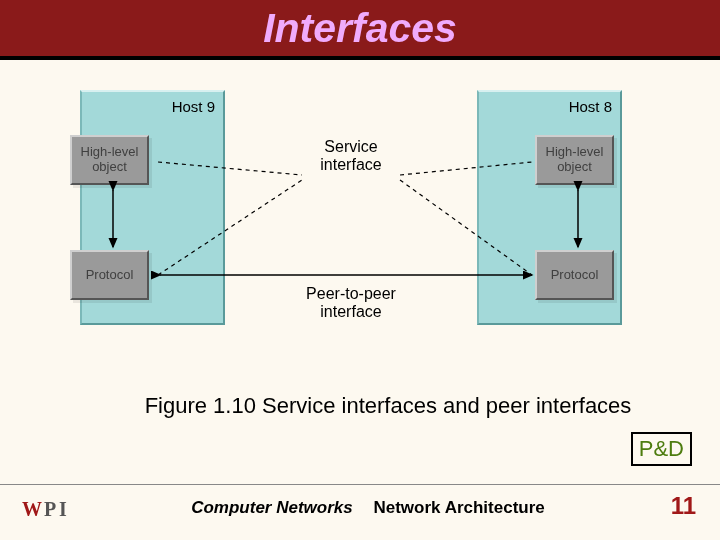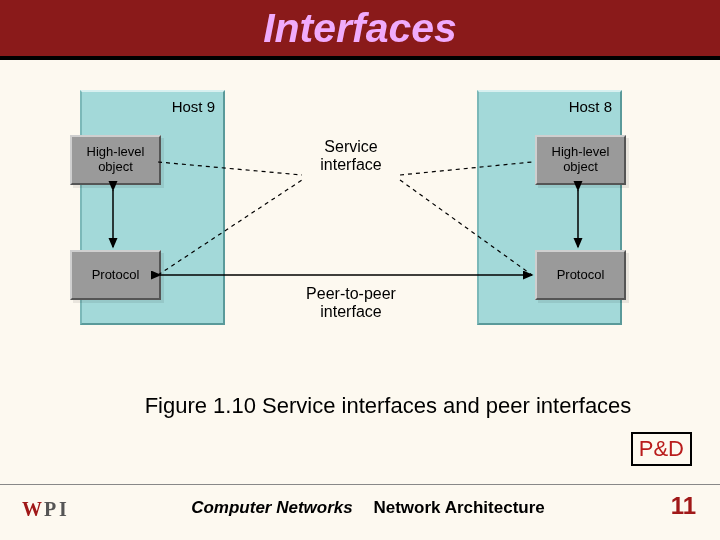--- a/index.html
+++ b/index.html
@@ -49,35 +49,35 @@
     position: absolute;
     font-family: Arial, sans-serif;
     font-size: 15px;
     color: #000;
     top: 6px;
   }
   .host1 .host-label { right: 8px; }
   .host2 .host-label { right: 8px; }
   .object-box {
     position: absolute;
-    width: 91px;
+    width: 79px;
     height: 50px;
     background: #9a9a9a;
     border-top: 2px solid #cfcfcf;
     border-left: 2px solid #cfcfcf;
     border-right: 2px solid #555;
     border-bottom: 2px solid #555;
     display: flex;
     align-items: center;
     justify-content: center;
     text-align: center;
     font-family: Arial, sans-serif;
     font-size: 13px;
     line-height: 1.15;
-    color: #000000;
+    color: #404040;
     box-shadow: 3px 3px 0 rgba(0,0,0,0.08);
   }
   .highlevel1 { left: -10px; top: 45px; }
   .protocol1 { left: -10px; top: 160px; }
   .highlevel2 { left: 455px; top: 45px; }
   .protocol2 { left: 455px; top: 160px; }
   .center-label {
     position: absolute;
     font-family: Arial, sans-serif;
     font-size: 16px;
@@ -100,21 +100,21 @@
     margin-left: 28px;
   }
   .pd-box {
     position: absolute;
     top: 432px;
     right: 28px;
     border: 2px solid #000;
     padding: 2px 6px;
     font-family: 'Comic Sans MS', cursive, sans-serif;
     font-size: 22px;
-    color: #b91c1c;
+    color: #4d7c0f;
   }
   .footer-line {
     position: absolute;
     bottom: 55px;
     left: 0;
     width: 720px;
     height: 1px;
     background: #888;
   }
   .footer {

